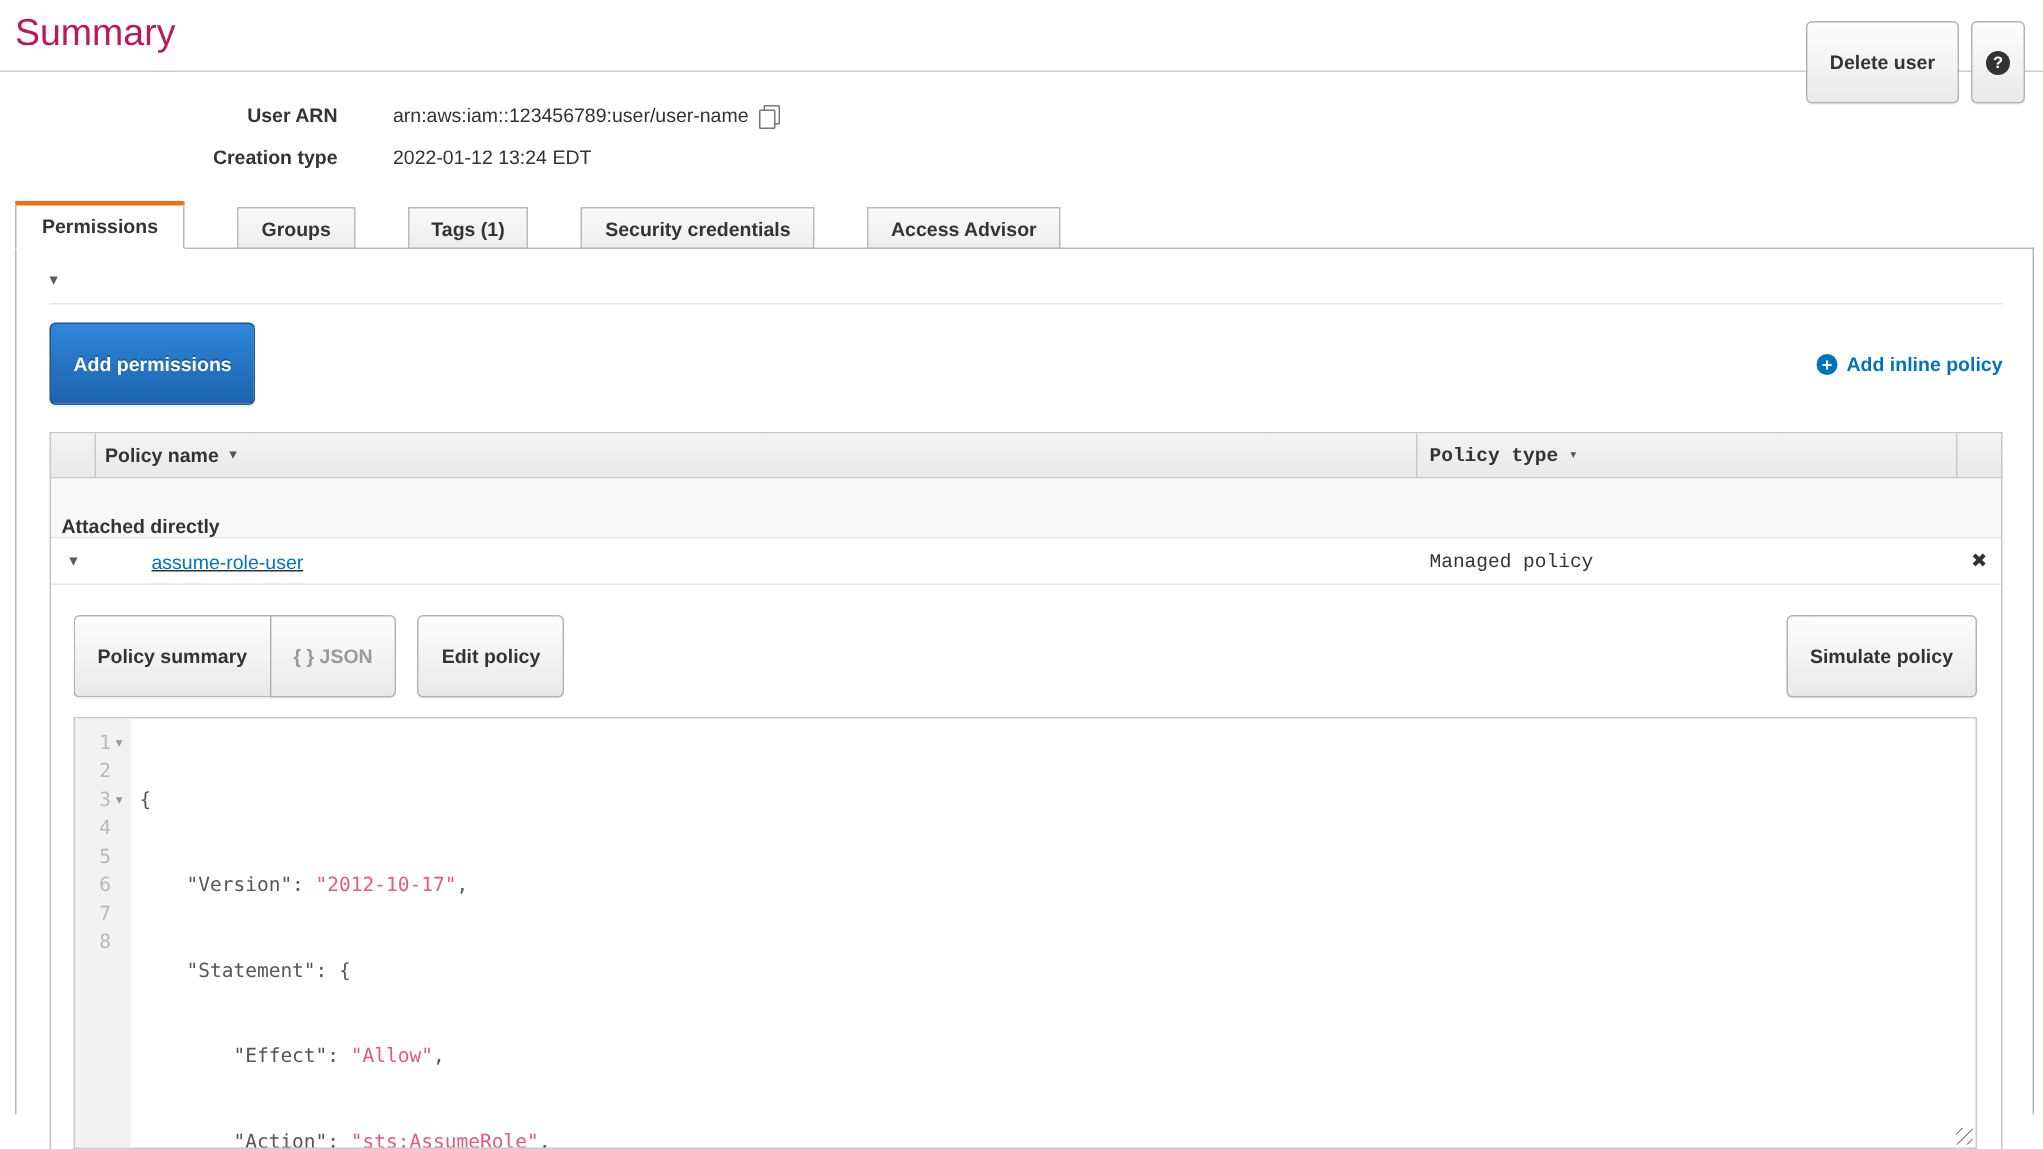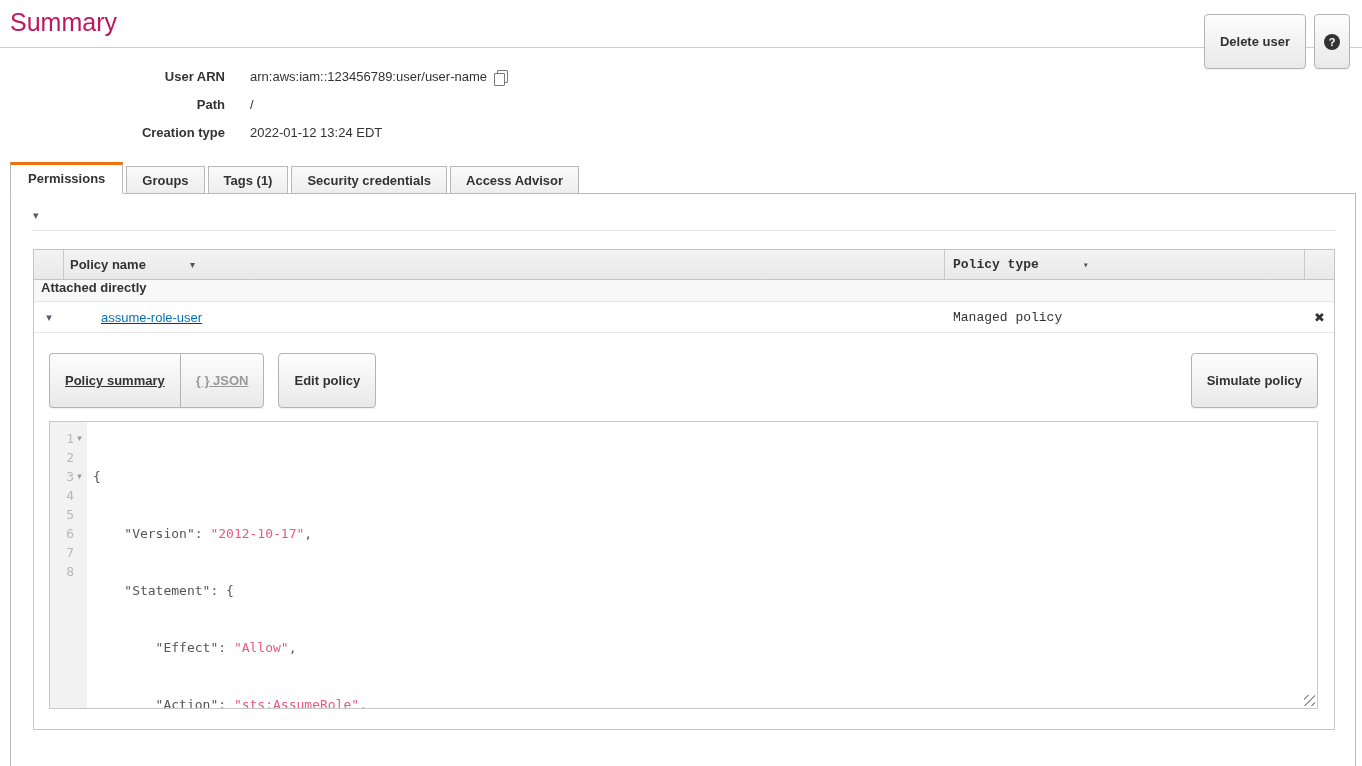--- a/index.html
+++ b/index.html
@@ -13,31 +13,31 @@
   .btn { display:inline-flex; align-items:center; justify-content:center;
     background:linear-gradient(#fdfdfd,#e9e9e9); border:1px solid #b3b3b3; border-radius:4px;
     font-weight:bold; font-size:13px; color:#333; padding:19px 15px; cursor:pointer;
     box-shadow:0 1px 1px rgba(0,0,0,.06); white-space:nowrap; }
   .btn-help { padding:4px 9px; }
   .help-glyph { display:inline-flex; width:16px; height:16px; border-radius:50%;
     background:#333; color:#fff; font-size:11px; font-weight:bold; align-items:center; justify-content:center; }
 
   
   .info-block { margin-top:14px; }
-  .info-row { display:flex; height:28px; align-items:center; }
+  .info-row { display:flex; height:28px; align-items:center;gap:12px; }
   .info-label { width:250px; text-align:right; font-weight:bold; padding-right:25px; }
   .info-value { display:flex; align-items:center; gap:8px; }
   .copy-icon { position:relative; width:11px; height:13px; border:1px solid #777;
     background:#fff; margin-left:2px; display:inline-block; border-radius:1px; }
   .copy-icon::before { content:""; position:absolute; left:-4px; top:2px; width:9px; height:11px;
     border:1px solid #777; background:#fff; border-radius:1px; }
 
   
   .tabbar { display:flex; align-items:flex-end; padding-left:10px; position:relative; z-index:2;
-    margin-top:16px; margin-bottom:-1px; }
+    margin-top:16px; margin-bottom:-1px;gap:32px; }
   .tab { background:linear-gradient(#fafafa,#ededed); border:1px solid #b9b9b9;
     border-bottom:1px solid #b9b9b9; padding:6px 15px 5px; font-weight:bold; color:#333;
     margin-right:3px; cursor:pointer; white-space:nowrap; }
   .tab.active { background:#fff; border-top:3px solid var(--accent,#ec7211);
     border-bottom:1px solid #fff; padding:6px 17px 7px; }
 
   
   .tabpanel { position:relative; z-index:1; margin:0 6px 0 10px; border:1px solid #b9b9b9;
     border-bottom:none; height:578px; background:#fff; padding:16px 20px 0 22px; }
   .section-head { display:flex; align-items:center; gap:9px; font-size:15px; color:#333; cursor:pointer; }
@@ -50,40 +50,40 @@
   .inline-link { display:inline-flex; align-items:center; gap:6px; color:var(--link,#0073bb);
     font-weight:bold; cursor:pointer; }
   .plus-circle { display:inline-flex; width:14px; height:14px; border-radius:50%;
     background:var(--link,#0073bb); color:#fff; font-size:12px; font-weight:bold;
     align-items:center; justify-content:center; line-height:1; }
 
   
   .ptable { margin-top:18px; border:1px solid #c5c5c5; }
   .trow { display:flex; align-items:stretch; }
   .thead { background:linear-gradient(#f3f3f3,#e9e9e9); border-bottom:1px solid #c5c5c5; height:30px; }
-  .thead .tcell { border-right:1px solid #c9c9c9; display:flex; align-items:center; font-weight:bold;gap:37px; }
+  .thead .tcell { border-right:1px solid #c9c9c9; display:flex; align-items:center; font-weight:bold; }
   .thead .tcell:last-child { border-right:none; }
   .col-exp { width:30px; flex:none; }
   .col-name { flex:1; padding-left:6px; }
   .col-type { width:360px; flex:none; padding-left:8px;font-family:Liberation Mono, monospace; }
   .col-act { width:29px; flex:none; align-items:center; justify-content:center; display:flex; }
   .sort-caret { font-size:10px; color:#555; margin-left:7px; }
-  .group-row { background:#f8f8f8; border-bottom:1px solid #e6e6e6; height:22px; align-items:flex-start; }
+  .group-row { background:#f8f8f8; border-bottom:1px solid #e6e6e6; height:40px; align-items:flex-end; }
   .group-label { font-weight:bold; padding-left:7px; }
   .policy-row { background:#fff; border-bottom:1px solid #e6e6e6; height:31px; align-items:center; }
   .policy-row .col-exp { display:flex; align-items:center; justify-content:center; cursor:pointer; }
   .policy-row .col-name { padding-left:37px;text-decoration:underline; }
   .policy-link { color:var(--link,#0073bb); cursor:pointer; text-decoration:none; }
   .close-x { font-size:13px; font-weight:bold; color:#333; cursor:pointer; }
 
   
   .detail { padding:20px 16px 20px 15px; background:#fff; }
   .detail-toolbar { display:flex; align-items:center; }
   .seg-group { display:inline-flex; }
-  .seg-group .btn { border-radius:0;text-decoration:underline; }
+  .seg-group .btn { border-radius:0; }
   .seg-group .btn:first-child { border-radius:4px 0 0 4px; border-right:none; }
   .seg-group .btn:last-child { border-radius:0 4px 4px 0; }
   .btn-muted { color:#999; }
   .gap { width:14px; }
   .spacer { flex:1; }
 
   
   .editor { position:relative; margin-top:13px; height:288px; border:1px solid #c9c9c9;
     display:flex; background:#fff; overflow:hidden;
     font-family:"DejaVu Sans Mono","Liberation Mono",monospace; font-size:13px; line-height:19px; }
@@ -114,26 +114,20 @@
 
 <div class="info-block">
   <div class="info-row">
     <div class="info-label">User ARN</div>
     <div class="info-value">
       <span>arn:aws:iam::123456789:user/user-name</span>
       <span class="copy-icon"></span>
     </div>
   </div>
   <div class="info-row">
-    <div class="info-label">Path</div>
-    <div class="info-value">
-        <span>/</span>
-      </div>
-  </div>
-  <div class="info-row">
     <div class="info-label">Creation type</div>
     <div class="info-value">
         <span>2022-01-12 13:24 EDT</span>
       </div>
   </div>
 </div>
 
 <div class="tabbar">
   <div class="tab active">Permissions</div>
   <div class="tab">Groups</div>
@@ -142,20 +136,27 @@
   <div class="tab">Access Advisor</div>
 </div>
 
 <div class="tabpanel">
 
   <div class="section-head">
     <span class="caret">▾</span>
   </div>
   <div class="section-divider"></div>
 
+  <div class="toolbar">
+    <button class="btn btn-primary">Add permissions</button>
+    <span class="inline-link">
+      <span class="plus-circle">+</span>
+      <span>Add inline policy</span>
+    </span>
+  </div>
 
   <div class="ptable">
 
     <div class="trow thead">
       <div class="tcell col-exp"></div>
       <div class="tcell col-name">
         <span>Policy name</span>
         <span class="sort-caret">▾</span>
       </div>
       <div class="tcell col-type">

